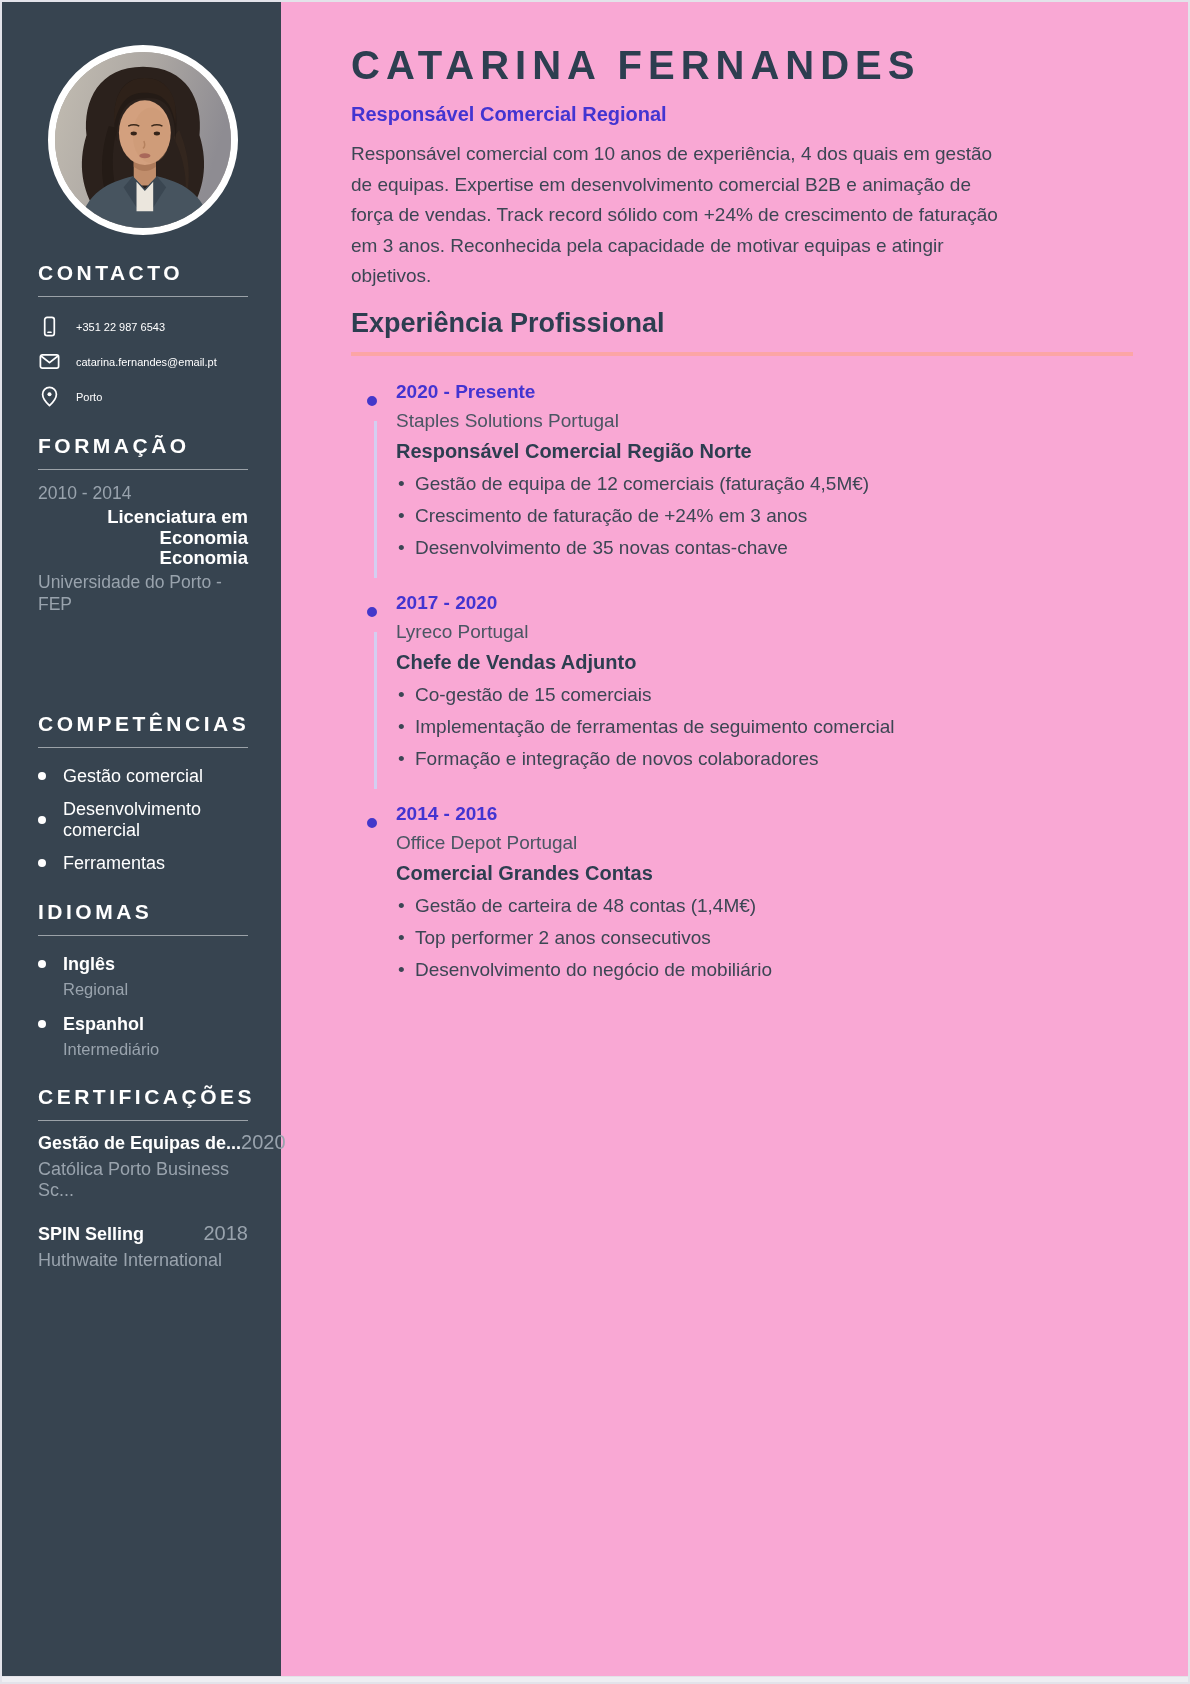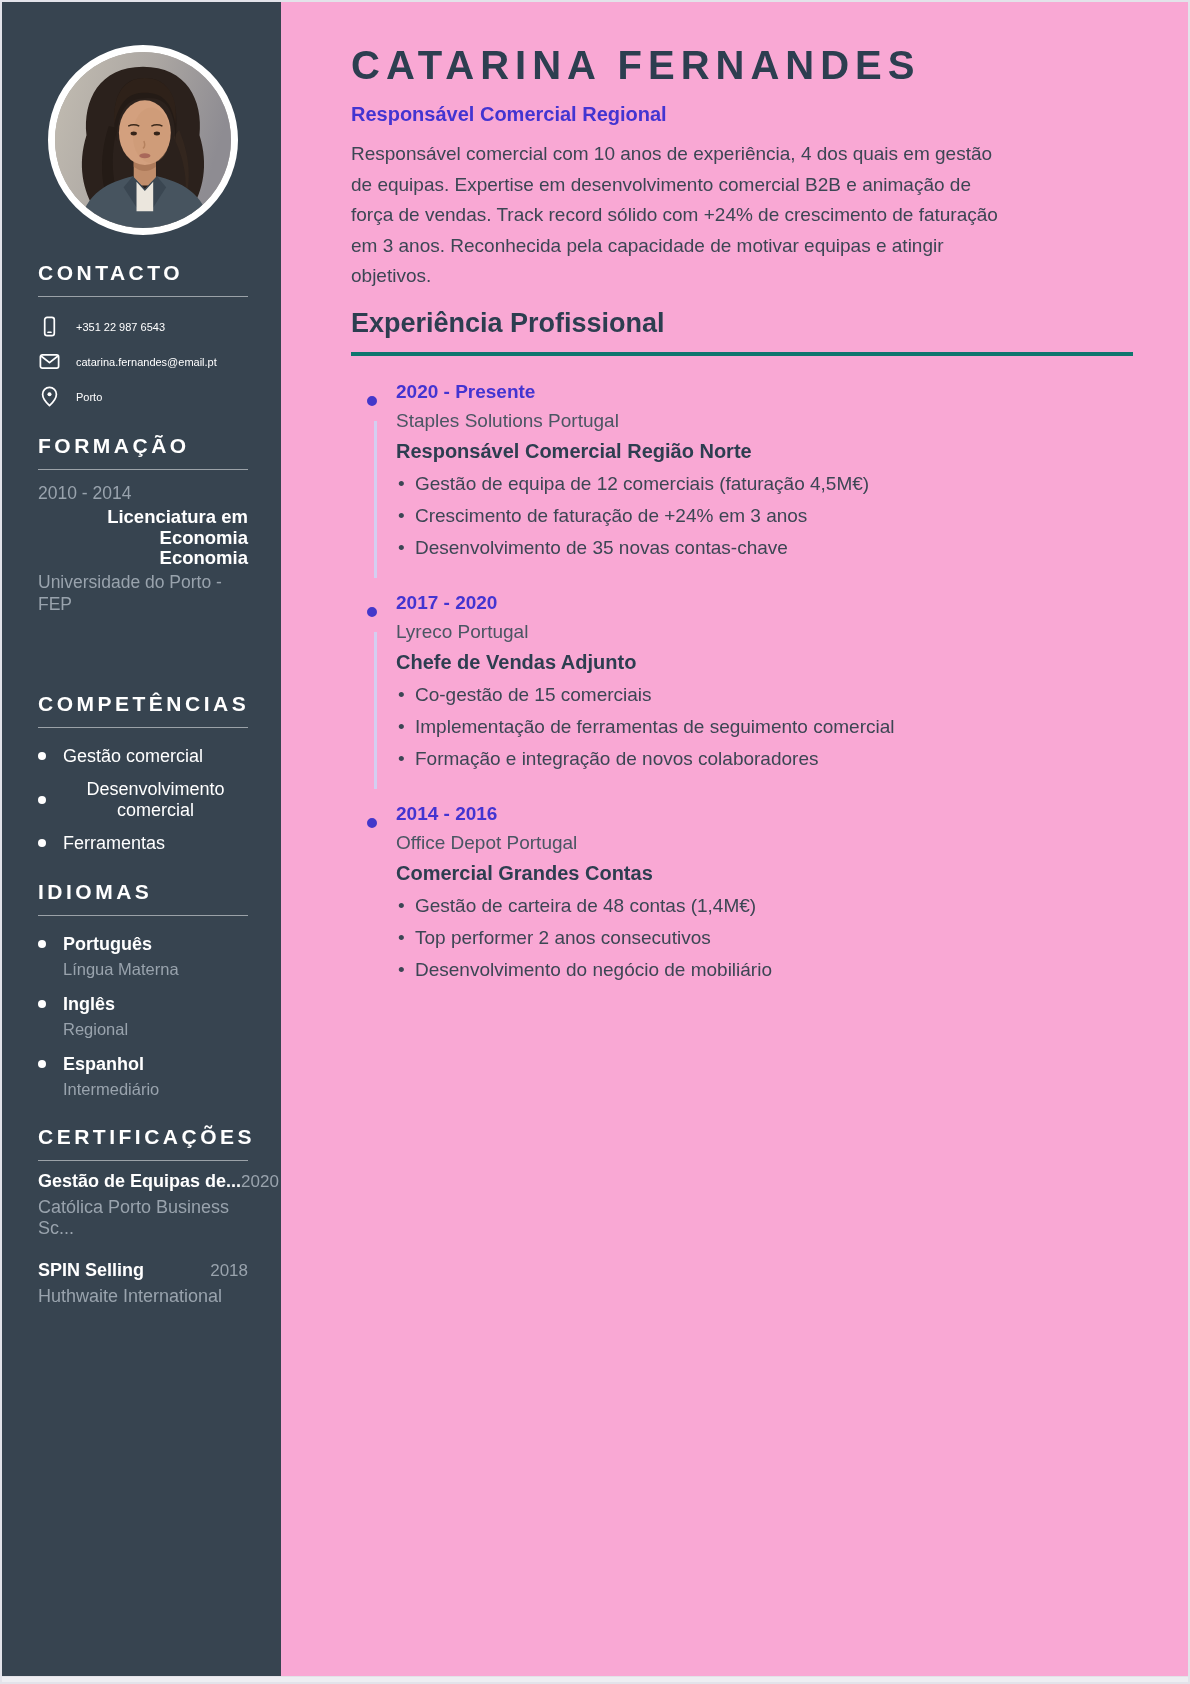--- a/index.html
+++ b/index.html
@@ -39,37 +39,37 @@
   ul.side-list { list-style:none; }
   ul.side-list li { display:flex; align-items:center; gap:17px; font-size:18px;
     margin-bottom:12px; }
   .dot { width:8px; height:8px; border-radius:50%; background:#fff; flex-shrink:0; }
   .lang-item { margin-bottom:15px; }
   .lang-name { display:flex; align-items:center; gap:17px; font-size:18px; font-weight:700; }
   .lang-level { font-size:16.5px; color:#99a3ad; margin:5px 0 0 25px; }
   .cert-item { margin-bottom:21px; }
   .cert-row { display:flex; justify-content:space-between; align-items:baseline; }
   .cert-name { font-size:18px; font-weight:700; white-space:nowrap; }
-  .cert-year { font-size:17px; color:#99a3ad; }
+  .cert-year { font-size:20px; color:#99a3ad; }
   .cert-issuer { font-size:18px; color:#99a3ad; margin-top:5px; }
   .certs .side-rule { margin-bottom:10px; }
   
   .main { flex:1; padding:42px 55px 0 70px; background:#f9a8d4; }
   .name {
     font-size:40px; font-weight:800; letter-spacing:6px; color:#2d3e50;
     line-height:1.05;
   }
   .job-title { font-size:20px; font-weight:700; color:#4334d1; margin-top:17px; }
   .summary {
     font-size:19px; line-height:30.5px; color:#3c4654; margin-top:13px;
     max-width:648px;
   }
   .h2 {
     font-size:27px; font-weight:700; color:#2d3e50; margin-top:16px;
-    padding-bottom:13px; border-bottom:4px solid #0f766e;
+    padding-bottom:13px; border-bottom:4px solid #fca5a5;
   }
   .timeline { margin-top:23px; }
   .entry { position:relative; padding-left:45px; margin-bottom:30px; }
   .marker {
     position:absolute; left:16px; top:17px; width:8px; height:8px;
     border:5px solid #4338ca; border-radius:50%; background:#fff;
   }
   .entry.has-line::after {
     content:""; position:absolute; left:23px; top:42px; bottom:-18px;
     width:3px; background:#d3cff1;
@@ -165,21 +165,21 @@
 
     <section class="side-section" style="margin-top:12px;">
       <h3 class="side-h">FORMAÇÃO</h3>
       <div class="side-rule" style="margin-bottom:13px;"></div>
       <div class="edu-period">2010 - 2014</div>
       <div class="edu-degree">Licenciatura em Economia</div>
       <div class="edu-degree">Economia</div>
       <div class="edu-school">Universidade do Porto - FEP</div>
     </section>
 
-    <section class="side-section" style="margin-top:76px;text-align:center;">
+    <section class="side-section" style="margin-top:96px;">
       <h3 class="side-h">COMPETÊNCIAS</h3>
       <div class="side-rule"></div>
       <ul class="side-list">
         <li>
             <span class="dot"></span>
             <span>Gestão comercial</span>
           </li>
         <li>
             <span class="dot"></span>
             <span>Desenvolvimento comercial</span>
@@ -187,27 +187,20 @@
         <li>
             <span class="dot"></span>
             <span>Ferramentas</span>
           </li>
       </ul>
     </section>
 
     <section class="side-section" style="margin-top:24px;">
       <h3 class="side-h">IDIOMAS</h3>
       <div class="side-rule"></div>
-      <div class="lang-item">
-        <div class="lang-name">
-            <span class="dot"></span>
-            <span>Português</span>
-          </div>
-        <div class="lang-level">Língua Materna</div>
-      </div>
       <div class="lang-item">
         <div class="lang-name">
             <span class="dot"></span>
             <span>Inglês</span>
           </div>
         <div class="lang-level">Regional</div>
       </div>
       <div class="lang-item">
         <div class="lang-name">
             <span class="dot"></span>

